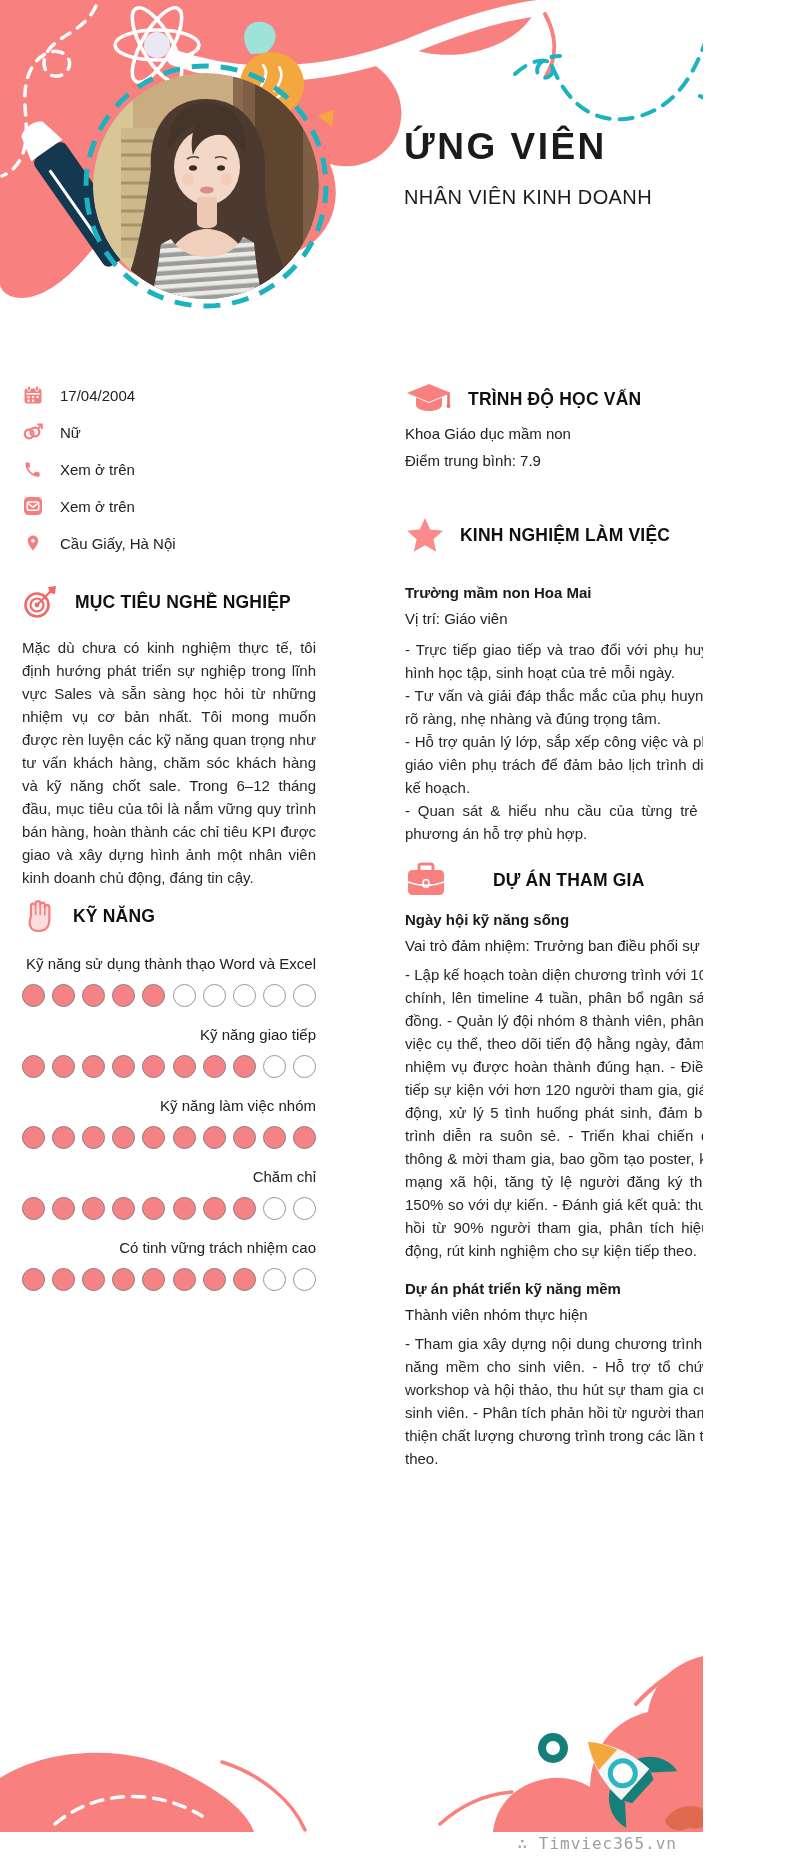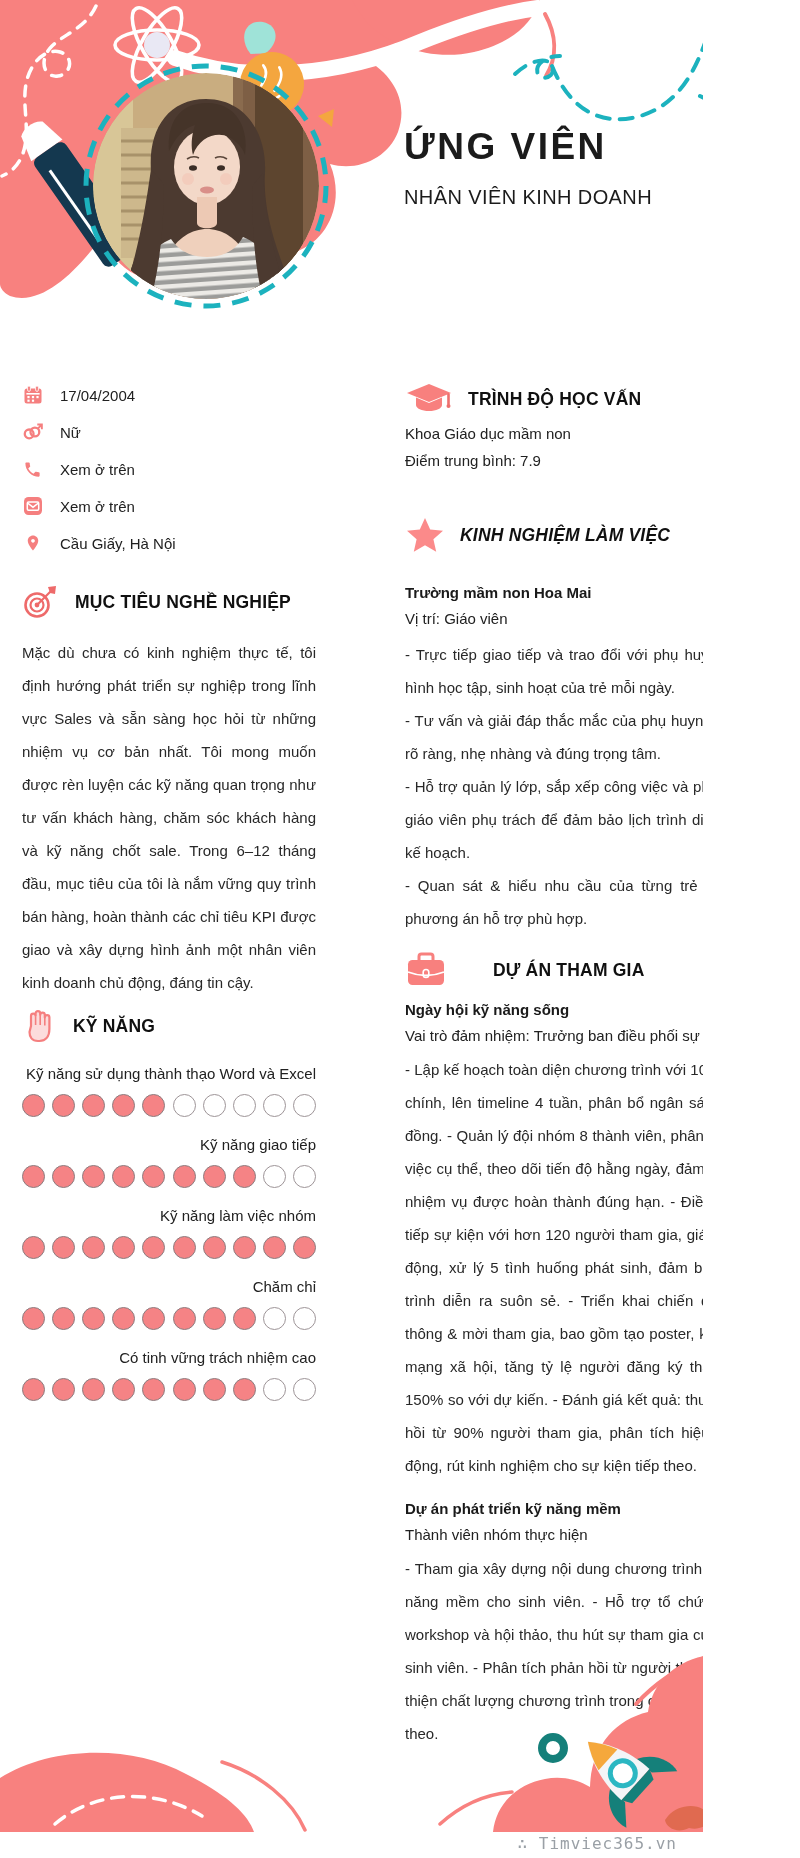--- a/index.html
+++ b/index.html
@@ -11,21 +11,21 @@
   .title-block h1{margin:0;font-size:37px;font-weight:700;letter-spacing:2.5px;color:#1b1b1b;}
   .subtitle{margin-top:18px;font-size:20px;letter-spacing:.4px;color:#1b1b1b;}
   .col-left{position:absolute;left:22px;top:383px;width:294px;}
   .col-right{position:absolute;left:405px;top:380px;width:373px;}
   .info-row{display:flex;align-items:center;height:24px;margin-bottom:13px;}
   .info-icon{width:21px;height:21px;margin-right:17px;flex:none;display:flex;align-items:center;justify-content:center;}
   .info-text{font-size:15px;color:#212121;}
   .sec-head{display:flex;align-items:center;}
   .sec-icon{flex:none;margin-right:15px;display:flex;}
   .sec-head h2{margin:0;font-size:17.5px;font-weight:700;letter-spacing:.2px;color:#101010;}
-  .para{margin:0;font-size:15px;line-height:33px;text-align:justify;color:#282828;}
+  .para{margin:0;font-size:15px;line-height:23px;text-align:justify;color:#282828;}
   .pre{white-space:pre-line;}
   .line{font-size:15px;line-height:22px;color:#212121;}
   .b{font-weight:700;color:#1a1a1a;}
   .skill-label{font-size:15px;color:#212121;margin:18px 0 10px;text-align:right;}
   .skill-dots{display:flex;justify-content:space-between;height:26px;align-items:center;}
   .dot{width:23px;height:23px;border-radius:50%;background:#fff;border:1.6px solid #9d9497;box-sizing:border-box;}
   .dot.filled{background:#F58385;border-color:#8b7e81;}
   .ftr-svg{position:absolute;left:0;top:1628px;}
   .watermark{position:absolute;right:26px;top:1834px;font-family:"DejaVu Sans Mono","Liberation Mono",monospace;
              font-size:16px;color:#9aa0a6;letter-spacing:1px;}
@@ -300,21 +300,21 @@
             <path d="M11 17.5 v7.5 c0 3.4 5.8 6 13 6 s13-2.6 13-6 v-7.5 l-13 5.4 z" fill="#F8807E"></path>
             <path d="M43.5 14.5 v9.5" stroke="#EE6F6D" stroke-width="2.6" stroke-linecap="round"></path>
             <circle cx="43.5" cy="26" r="2" fill="#EE6F6D"></circle>
           </svg>
       </span>
       <h2>TRÌNH ĐỘ HỌC VẤN</h2>
     </div>
     <div class="line" style="margin-top:5px;">Khoa Giáo dục mầm non</div>
     <div class="line" style="margin-top:5px;">Điểm trung bình: 7.9</div>
 
-    <div class="sec-head" style="margin-top:44px;font-style:italic;">
+    <div class="sec-head" style="margin-top:44px;">
       <span class="sec-icon">
         <svg width="40" height="38" viewBox="0 0 40 38">
             <path d="M20 2 L25.2 13.6 L38 14.8 L28.4 23.2 L31.2 35.8 L20 29.2 L8.8 35.8 L11.6 23.2 L2 14.8 L14.8 13.6 Z" fill="#FB8A8A"></path>
           </svg>
       </span>
       <h2>KINH NGHIỆM LÀM VIỆC</h2>
     </div>
     <div class="line b" style="margin-top:28px;">Trường mầm non Hoa Mai</div>
     <div class="line" style="margin-top:4px;">Vị trí: Giáo viên</div>
     <p class="para pre" style="margin-top:8px;">- Trực tiếp giao tiếp và trao đổi với phụ huynh về tình hình học tập, sinh hoạt của trẻ mỗi ngày.

